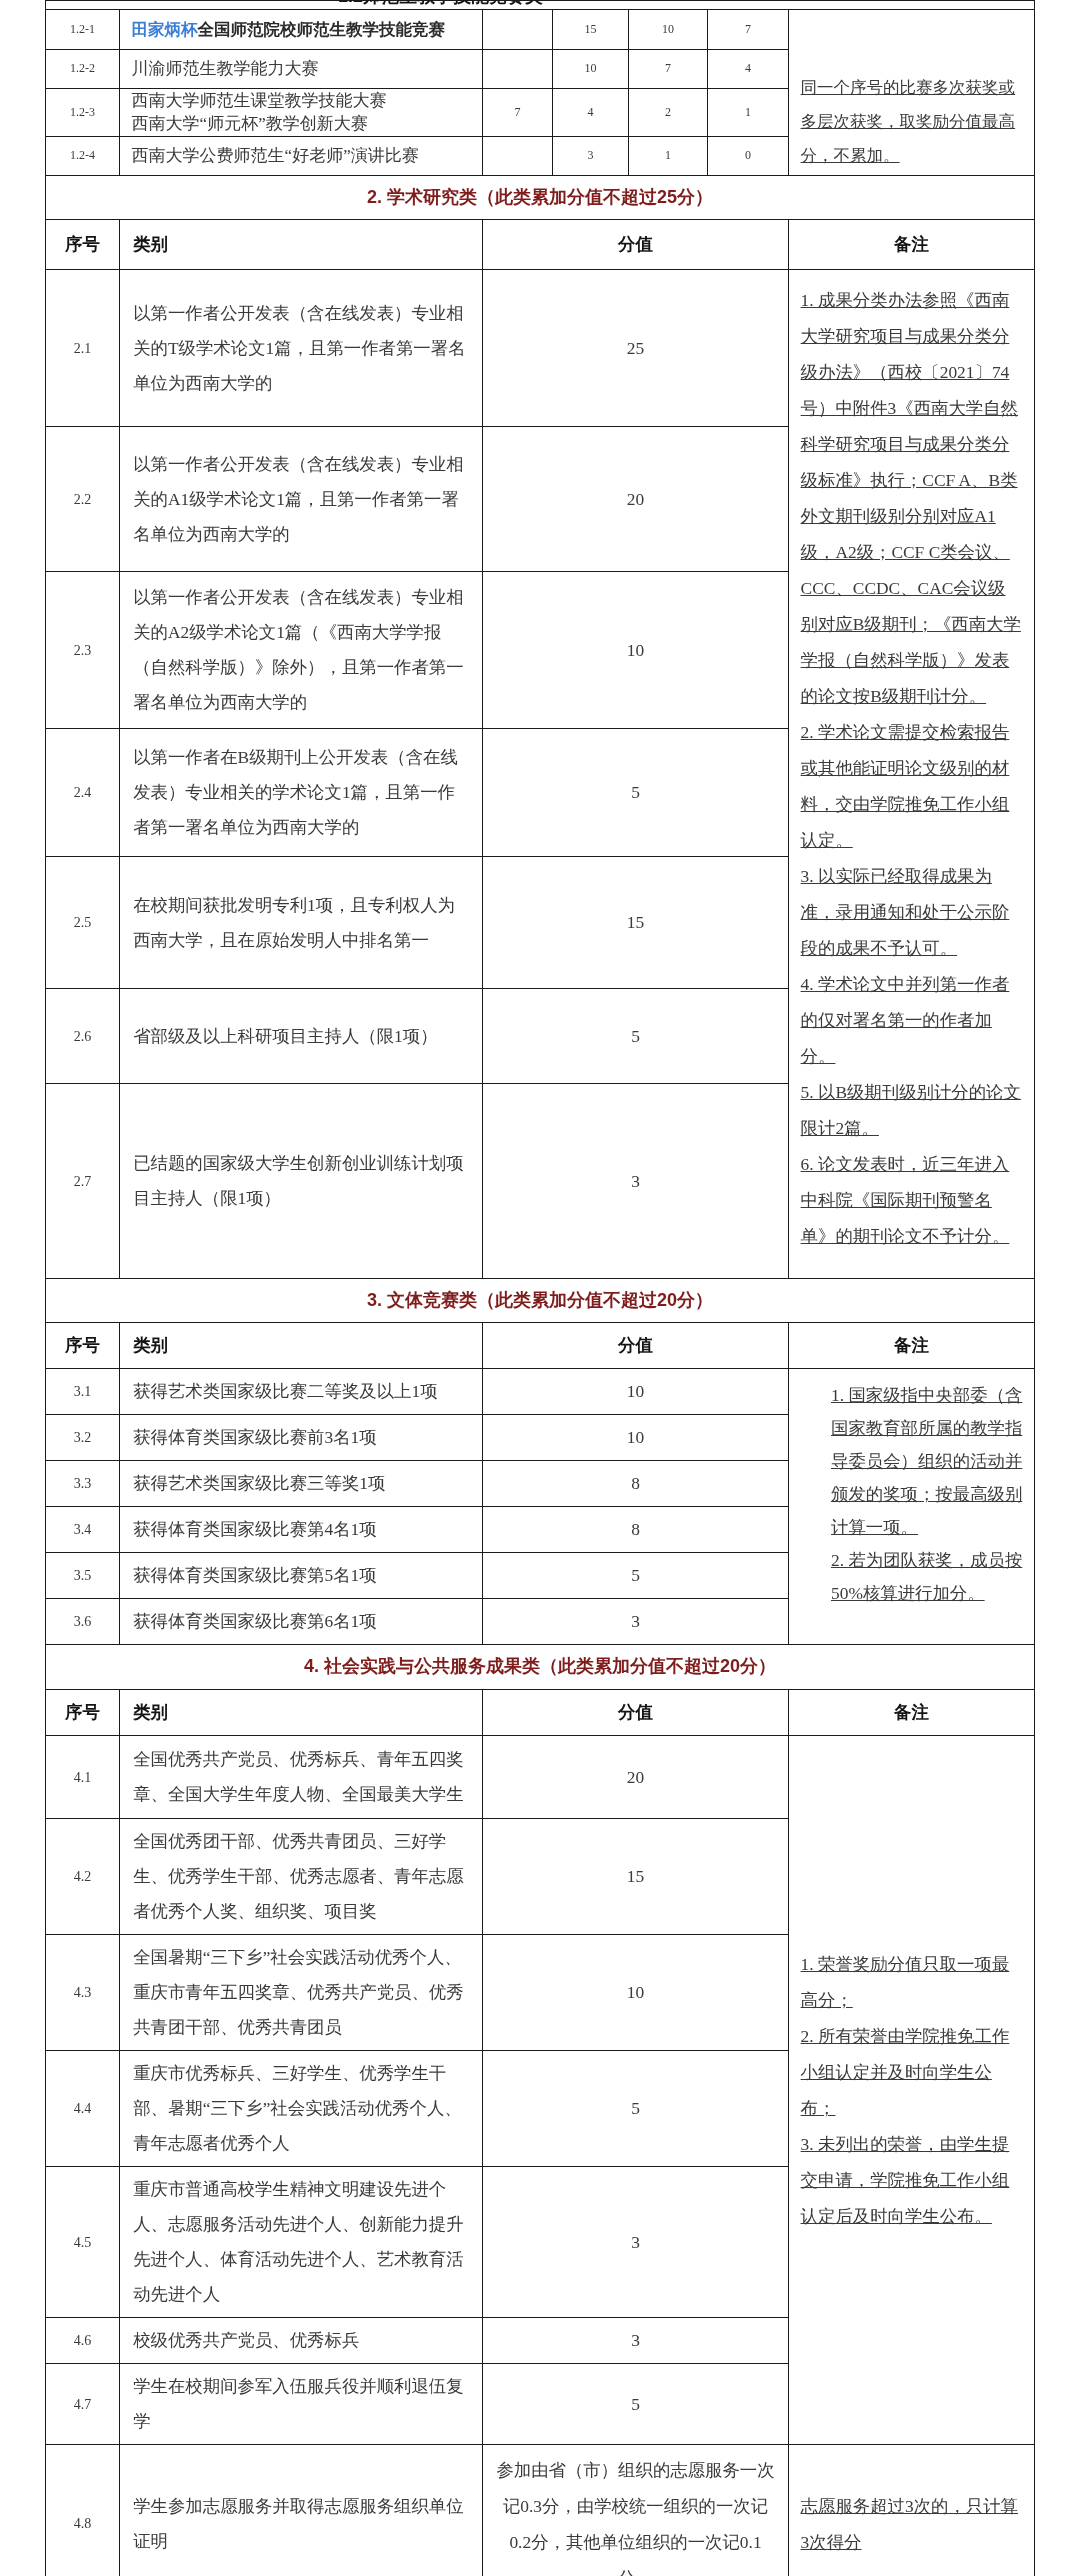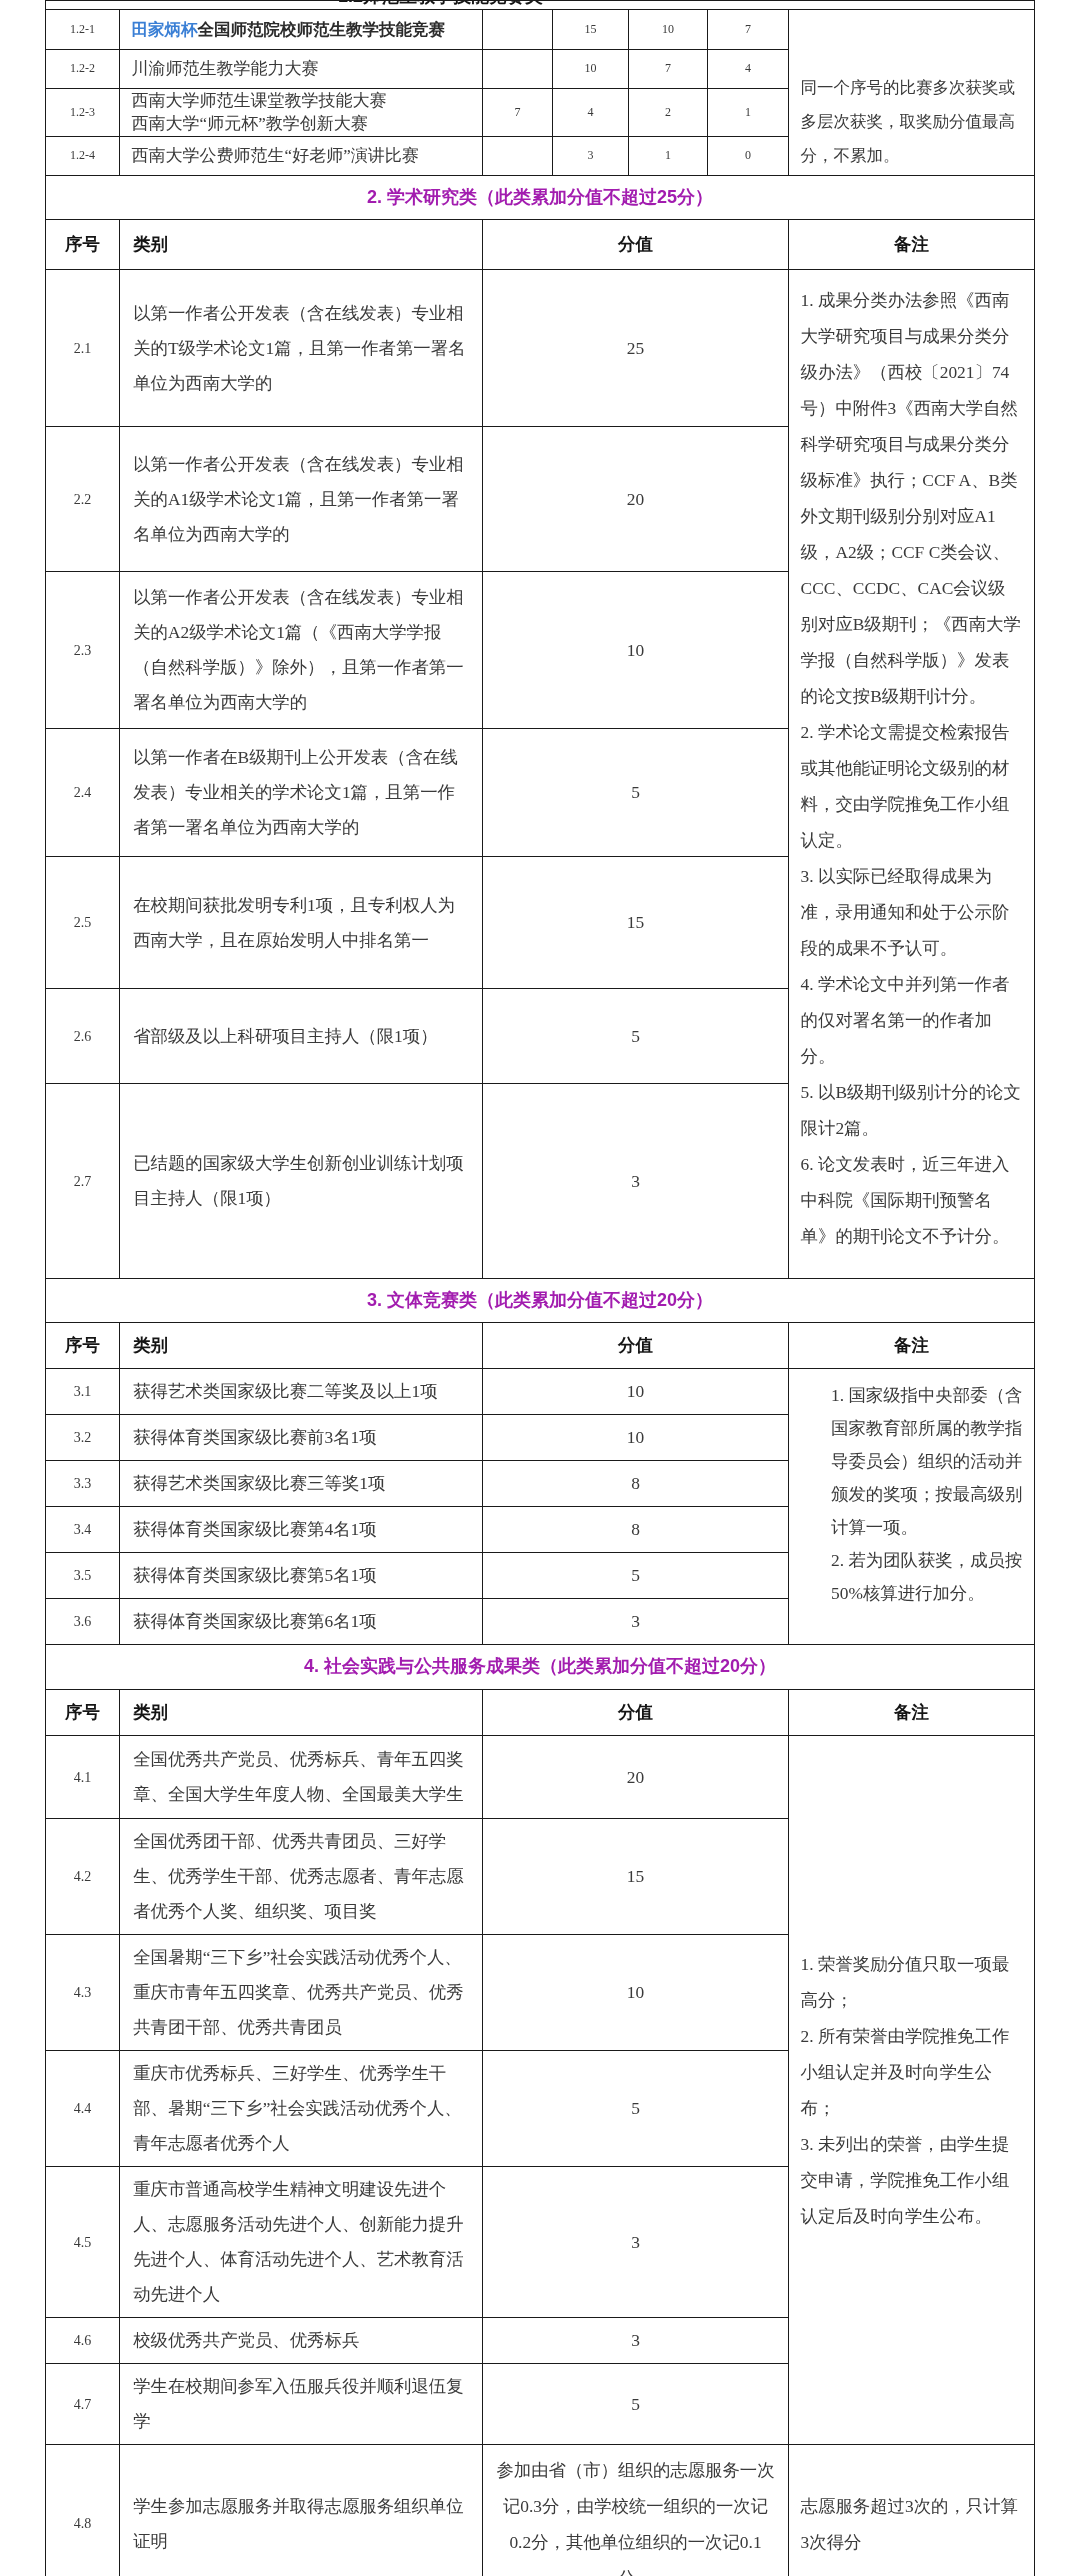--- a/index.html
+++ b/index.html
@@ -23,33 +23,33 @@
   td.score{text-align:center;}
   td.cat{text-align:left;padding:5px 13.2px;}
   
   td.s1name{font-size:17px;line-height:20px;padding:1.7px 11.6px;}
   td.s1num{text-align:center;font-size:12px;}
   td.s1name-hei{font-family:"Liberation Sans","DejaVu Sans",sans-serif;color:#2b2b2b;font-size:16.5px;line-height:20px;padding:1.7px 11.6px;font-weight:bold;}
   .link-blue{color:#3a7fd5;}
   
   tr.title-row td{
     border-top:1.7px solid #1a1a1a;border-bottom:1.7px solid #1a1a1a;
-    text-align:center;font-weight:bold;color:#a21caf;
+    text-align:center;font-weight:bold;color:#7f1d1d;
     font-family:"Liberation Sans","DejaVu Sans",sans-serif;
     font-size:18px;line-height:21.5px;
   }
   tr.hdr-row td{
     font-weight:bold;color:#141414;
     font-family:"Liberation Sans","DejaVu Sans",sans-serif;
     font-size:17.4px;border-bottom:1.7px solid #1a1a1a;
   }
   tr.hdr-row td.hcat{text-align:left;padding-left:13.2px;}
   tr.hdr-row td.hmid{text-align:center;}
   
-  td.rmk{white-space:pre-line;text-align:left;vertical-align:top;padding:8.3px 11.6px;}
+  td.rmk{white-space:pre-line;text-align:left;vertical-align:top;padding:8.3px 11.6px;text-decoration:underline;}
   td#rmk1{vertical-align:bottom;line-height:34px;font-size:16.5px;padding-bottom:1.7px;}
   td#rmk2{line-height:36px;padding-top:11.6px;}
   td#rmk3{line-height:33px;padding-top:10px;padding-left:42px;}
   td#rmk4{vertical-align:middle;line-height:36px;}
   td#rmk48{vertical-align:middle;line-height:36px;white-space:normal;}
   td.s48score{text-align:center;line-height:36px;padding:6.6px 13.2px;}
   tr.first-data td{border-top:1.7px solid #1a1a1a;}
   
   .clip-band{height:8.3px;overflow:hidden;position:relative;}
   .clip-band .clip-text{

